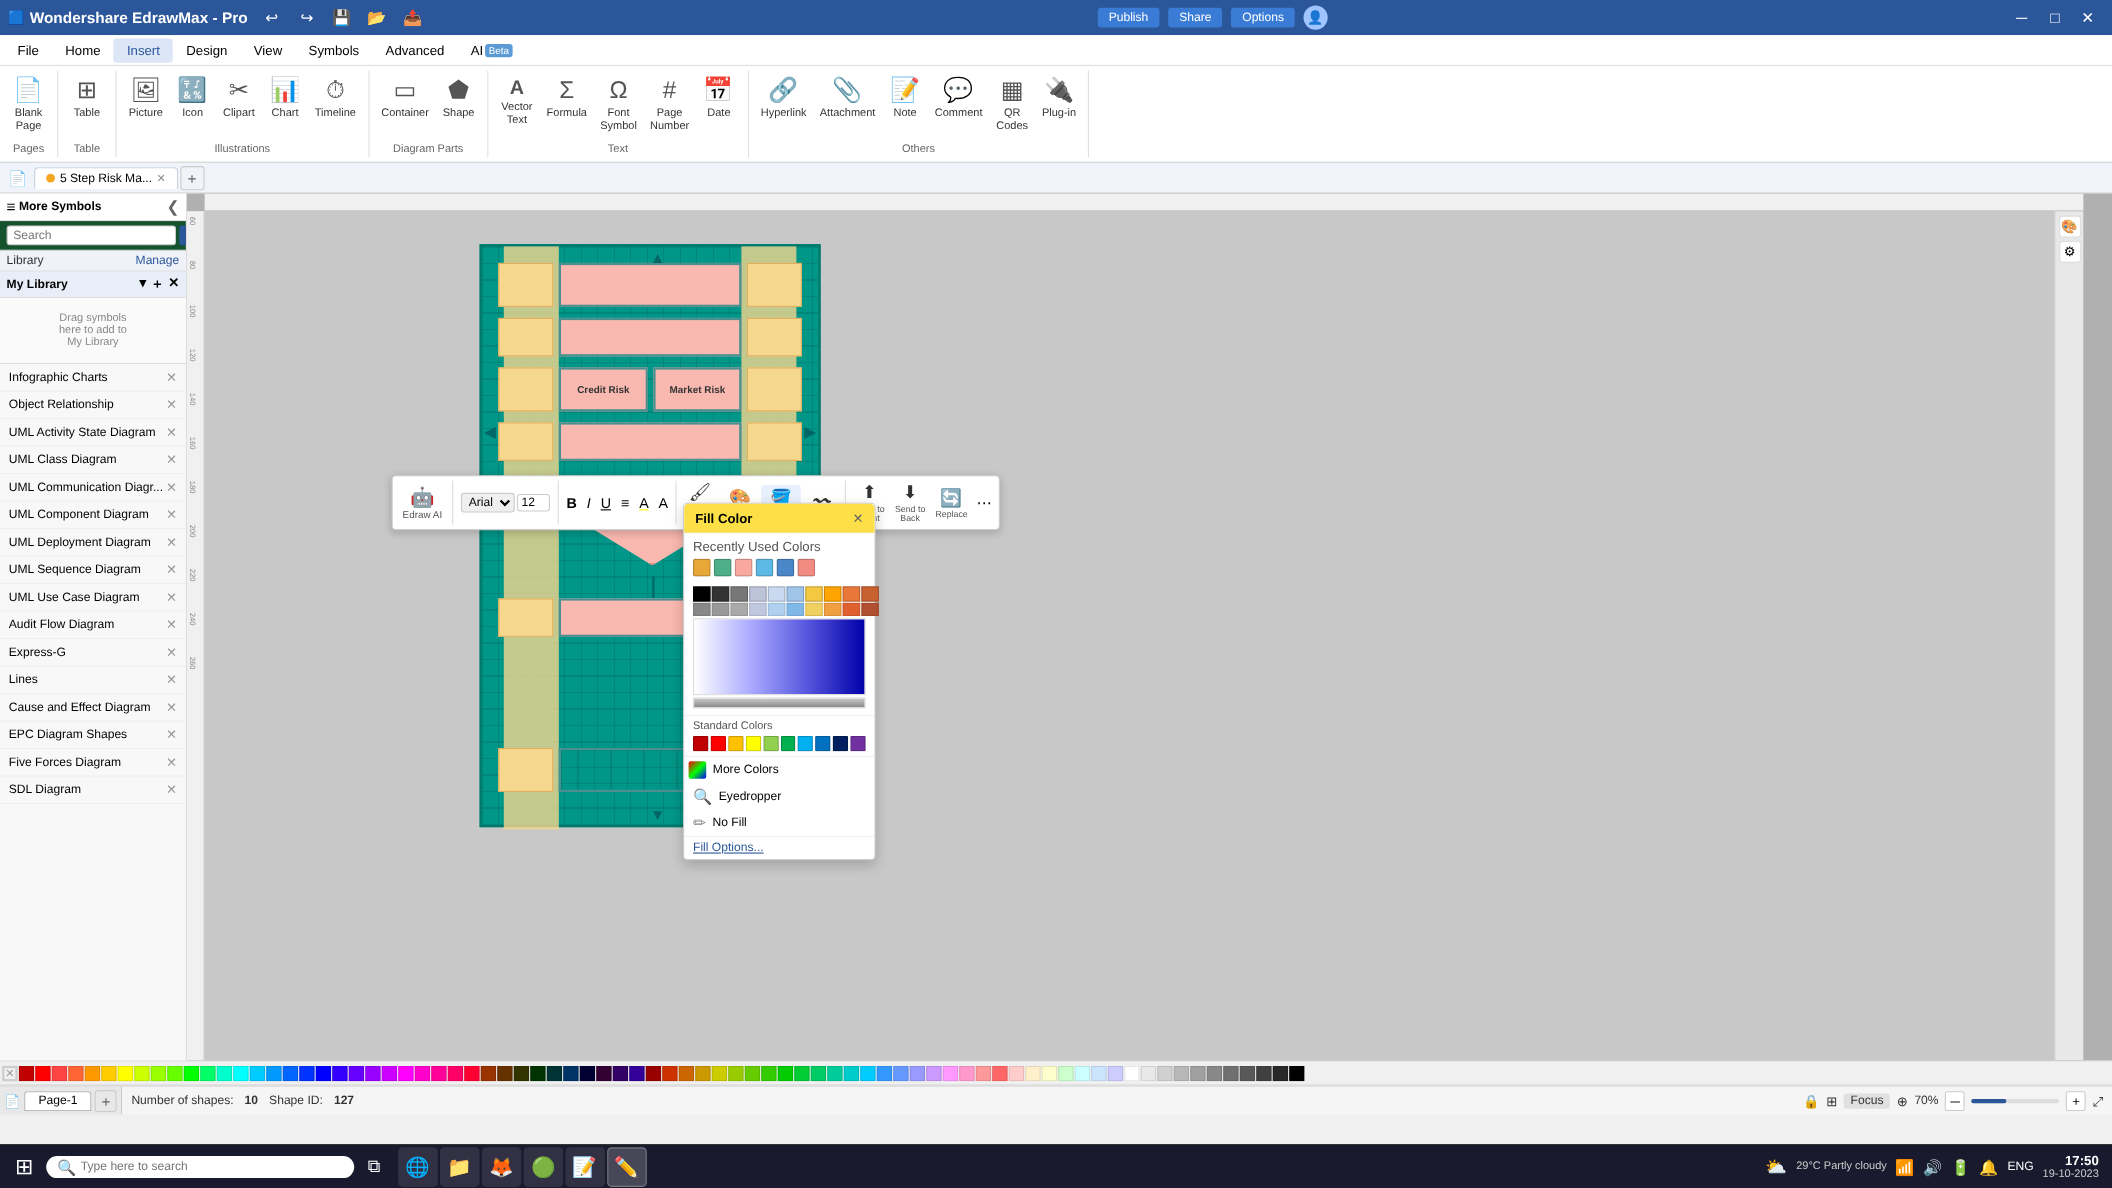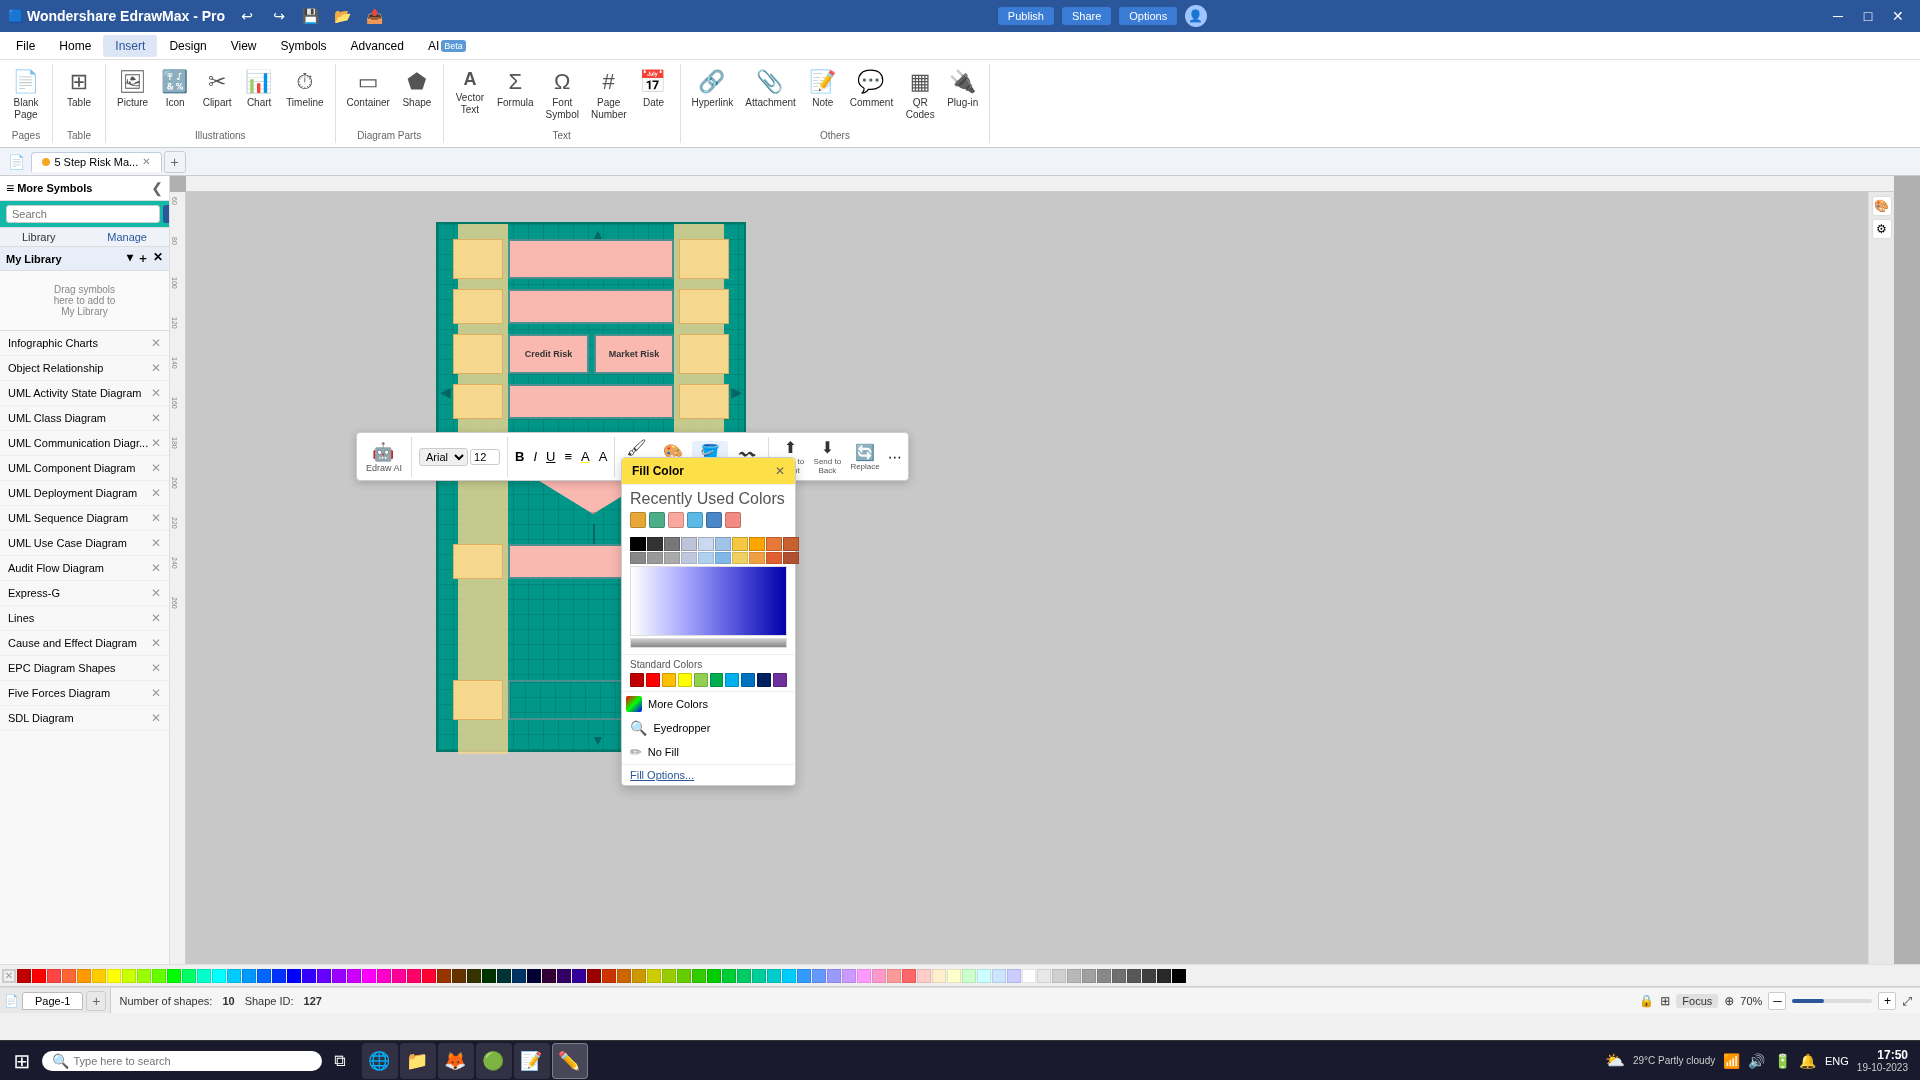--- a/index.html
+++ b/index.html
@@ -35,21 +35,21 @@
     .tab .close-tab { font-size: 10px; color: #888; cursor: pointer; }
     .tab .dot { width: 8px; height: 8px; border-radius: 50%; background: #f5a623; }
     .add-tab { width: 22px; height: 22px; background: none; border: 1px solid #ccc; border-radius: 3px; cursor: pointer; font-size: 14px; color: #666; display: flex; align-items: center; justify-content: center; }
 
     
     #main { display: flex; height: calc(1080px - 32px - 28px - 88px - 28px - 28px - 30px); }
 
     
     #left-panel { width: 170px; background: #f8f8f8; border-right: 1px solid #ddd; display: flex; flex-direction: column; overflow: hidden; }
     #left-panel-header { display: flex; align-items: center; justify-content: space-between; padding: 4px 6px; border-bottom: 1px solid #ddd; background: #fff; }
-    #search-area { padding: 4px 6px; border-bottom: 1px solid #ddd; background: #14b8a6; display: flex; gap: 3px; }
+    #search-area { padding: 4px 6px; border-bottom: 1px solid #ddd; background: #14532d; display: flex; gap: 3px; }
     #search-area input { flex: 1; border: 1px solid #ccc; border-radius: 3px; padding: 2px 5px; font-size: 11px; }
     #search-area button { background: #2b579a; color: white; border: none; padding: 2px 6px; border-radius: 3px; font-size: 10px; cursor: pointer; }
     #library-header { display: flex; align-items: center; justify-content: space-between; padding: 3px 6px; background: #eff3f9; border-bottom: 1px solid #ddd; }
     #library-header span { font-size: 11px; color: #333; }
     #my-library { padding: 3px 6px; background: #e8eef8; border-bottom: 1px solid #ddd; display: flex; align-items: center; justify-content: space-between; }
     #my-library span { font-size: 11px; font-weight: bold; }
     #drag-area { height: 60px; display: flex; align-items: center; justify-content: center; font-size: 10px; color: #888; text-align: center; border-bottom: 1px solid #ddd; padding: 4px; background: #fafafa; }
     .panel-list { overflow-y: auto; flex: 1; }
     .panel-item { display: flex; align-items: center; justify-content: space-between; padding: 5px 8px; font-size: 11px; cursor: pointer; border-bottom: 1px solid #eee; }
     .panel-item .item-label { flex: 1; }
@@ -258,21 +258,21 @@
       <div style="display:flex;align-items:center;gap:3px;">
         <span style="cursor:pointer;font-size:14px;">≡</span>
         <span style="font-size:11px;font-weight:bold;">More Symbols</span>
       </div>
       <button style="background:none;border:none;cursor:pointer;font-size:14px;color:#666;">❮</button>
     </div>
     <div id="search-area">
       <input type="text" style="flex: 1 1 0%; border: 1px solid rgb(204, 204, 204); border-radius: 3px; padding: 2px 5px; font-size: 11px;" placeholder="Search">
       <button style="background:#2b579a;color:white;border:none;padding:2px 6px;border-radius:3px;font-size:10px;cursor:pointer;">Search</button>
     </div>
-    <div id="library-header" style="display:flex;align-items:center;justify-content:space-between;padding:3px 22px;background:#eff3f9;border-bottom:1px solid #ddd;">
+    <div id="library-header" style="display:flex;align-items:center;justify-content:space-between;padding:3px 6px;background:#eff3f9;border-bottom:1px solid #ddd;">
       <span style="font-size:11px;cursor:pointer;">Library</span>
       <span style="font-size:11px;color:#2b579a;cursor:pointer;">Manage</span>
     </div>
     <div id="my-library" style="padding:3px 6px;background:#e8eef8;border-bottom:1px solid #ddd;display:flex;align-items:center;justify-content:space-between;">
       <span style="font-size:11px;font-weight:bold;cursor:pointer;">My Library</span>
       <div style="display:flex;gap:4px;">
         <span style="cursor:pointer;font-size:12px;">▾</span>
         <span style="cursor:pointer;font-size:12px;">＋</span>
         <span style="cursor:pointer;font-size:12px;">✕</span>
       </div>
@@ -505,21 +505,21 @@
         <button style="background:none;border:none;cursor:pointer;padding:3px;font-size:14px;border-radius:3px;">⋯</button>
       </div>
 
       <div id="fill-panel" style="position:absolute;top:265px;left:435px;background:#fff;border:1px solid #ccc;box-shadow:0 4px 12px rgba(0,0,0,0.2);border-radius:4px;z-index:200;width:175px;">
         <div style="display:flex;align-items:center;justify-content:space-between;padding:6px 10px;border-bottom:1px solid #eee;background:#fde047;border-radius:4px 4px 0 0;">
           <span style="font-size:12px;font-weight:bold;">Fill Color</span>
           <button style="background:none;border:none;cursor:pointer;font-size:12px;color:#666;">✕</button>
         </div>
 
         <div style="padding:5px 8px;">
-          <div style="font-size:16px;color:#555;margin-bottom:4px;">Recently Used Colors</div>
+          <div style="font-size:12px;color:#555;margin-bottom:4px;">Recently Used Colors</div>
           <div style="display:flex;gap:3px;">
             <div class="color-swatch" style="background:#e8a838;width:16px;height:16px;border-radius:2px;cursor:pointer;border:1px solid rgba(0,0,0,0.2);"></div>
             <div class="color-swatch" style="background:#4caf8a;width:16px;height:16px;border-radius:2px;cursor:pointer;border:1px solid rgba(0,0,0,0.2);"></div>
             <div class="color-swatch" style="background:#f9a8a0;width:16px;height:16px;border-radius:2px;cursor:pointer;border:1px solid rgba(0,0,0,0.2);"></div>
             <div class="color-swatch" style="background:#5cb8e4;width:16px;height:16px;border-radius:2px;cursor:pointer;border:1px solid rgba(0,0,0,0.2);"></div>
             <div class="color-swatch" style="background:#4a86c8;width:16px;height:16px;border-radius:2px;cursor:pointer;border:1px solid rgba(0,0,0,0.2);"></div>
             <div class="color-swatch" style="background:#f28b82;width:16px;height:16px;border-radius:2px;cursor:pointer;border:1px solid rgba(0,0,0,0.2);"></div>
           </div>
         </div>
 

